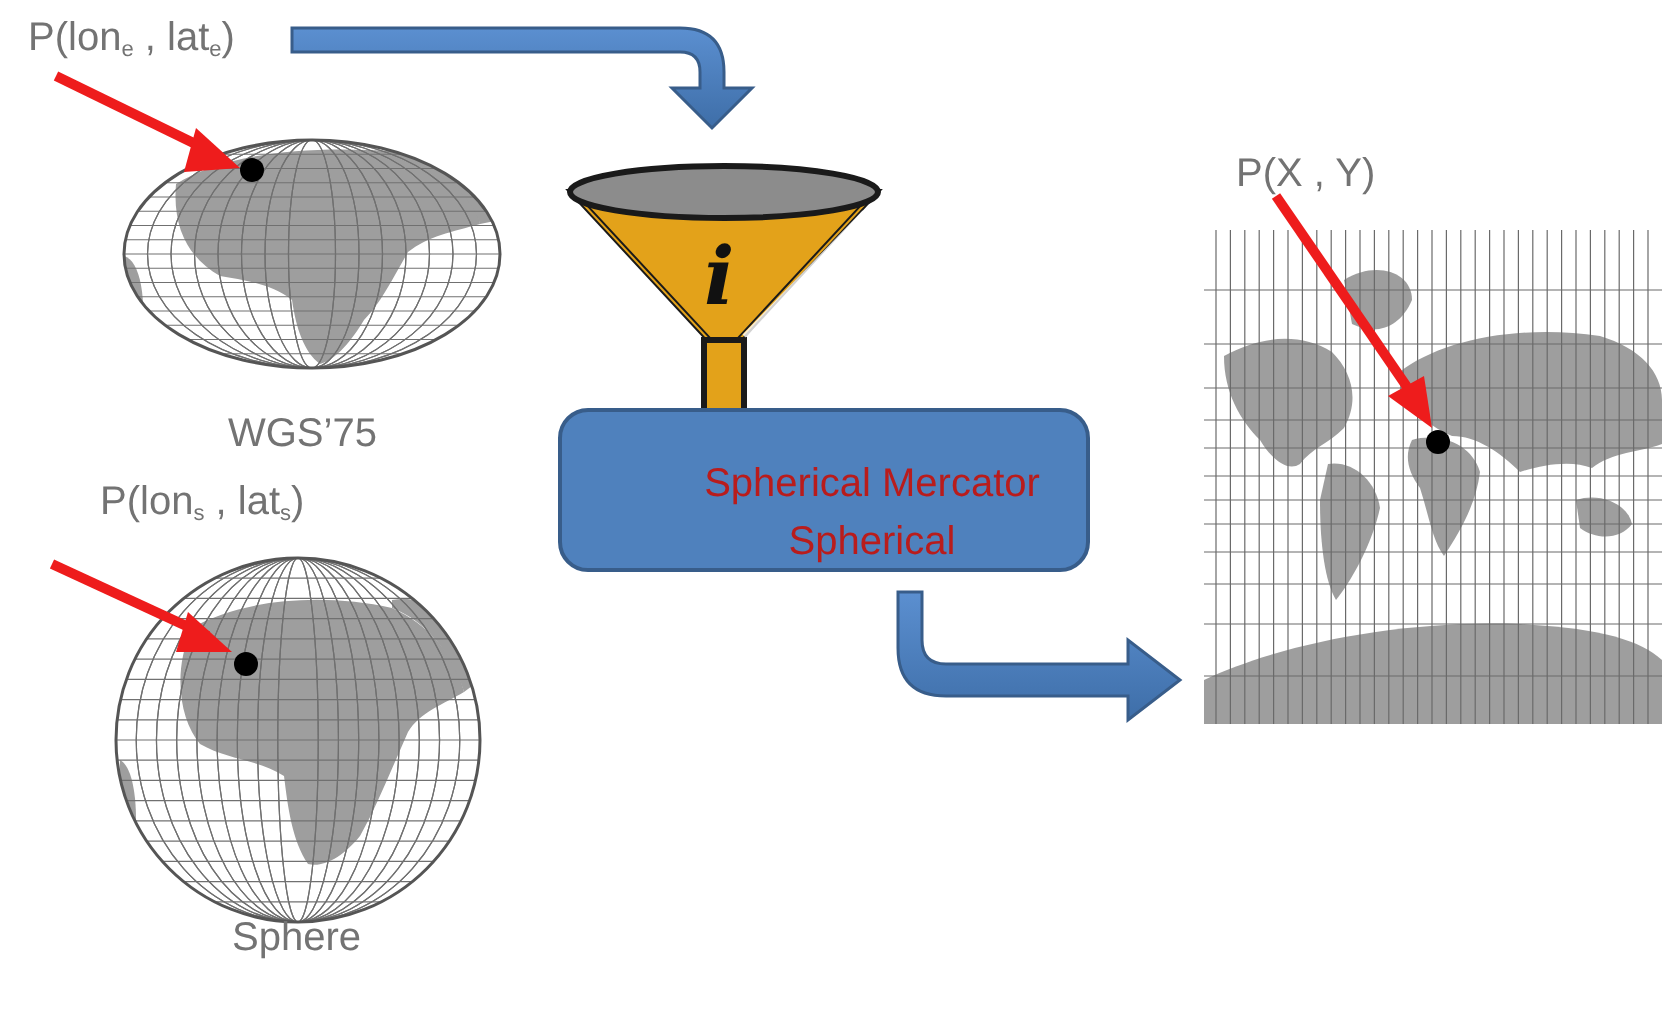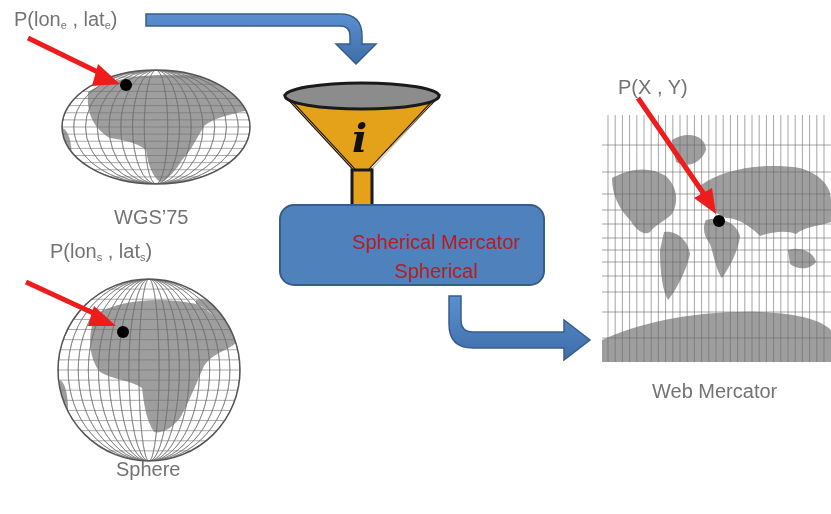--- a/index.html
+++ b/index.html
@@ -225,19 +225,18 @@
   <div class="lbl" style="left:14px;top:8px;">
     <span>P(lon</span><sub>e</sub><span> , lat</span><sub>e</sub><span>)</span>
   </div>
   <div class="lbl" style="left:14px;top:240px;margin-left:36px;">
     <span>P(lon</span><sub>s</sub><span> , lat</span><sub>s</sub><span>)</span>
   </div>
   <div class="lbl" style="left:618px;top:76px;">P(X , Y)</div>
 
   <div class="lbl" style="left:114px;top:206px;">WGS’75</div>
   <div class="lbl" style="left:116px;top:458px;">Sphere</div>
-  <div class="lbl" style="left:652px;top:380px;">Web Mercator</div>
 
   <div class="box-text">
     <div>Spherical Mercator</div>
     <div>Spherical</div>
   </div>
 </div>
 
 </body></html>

